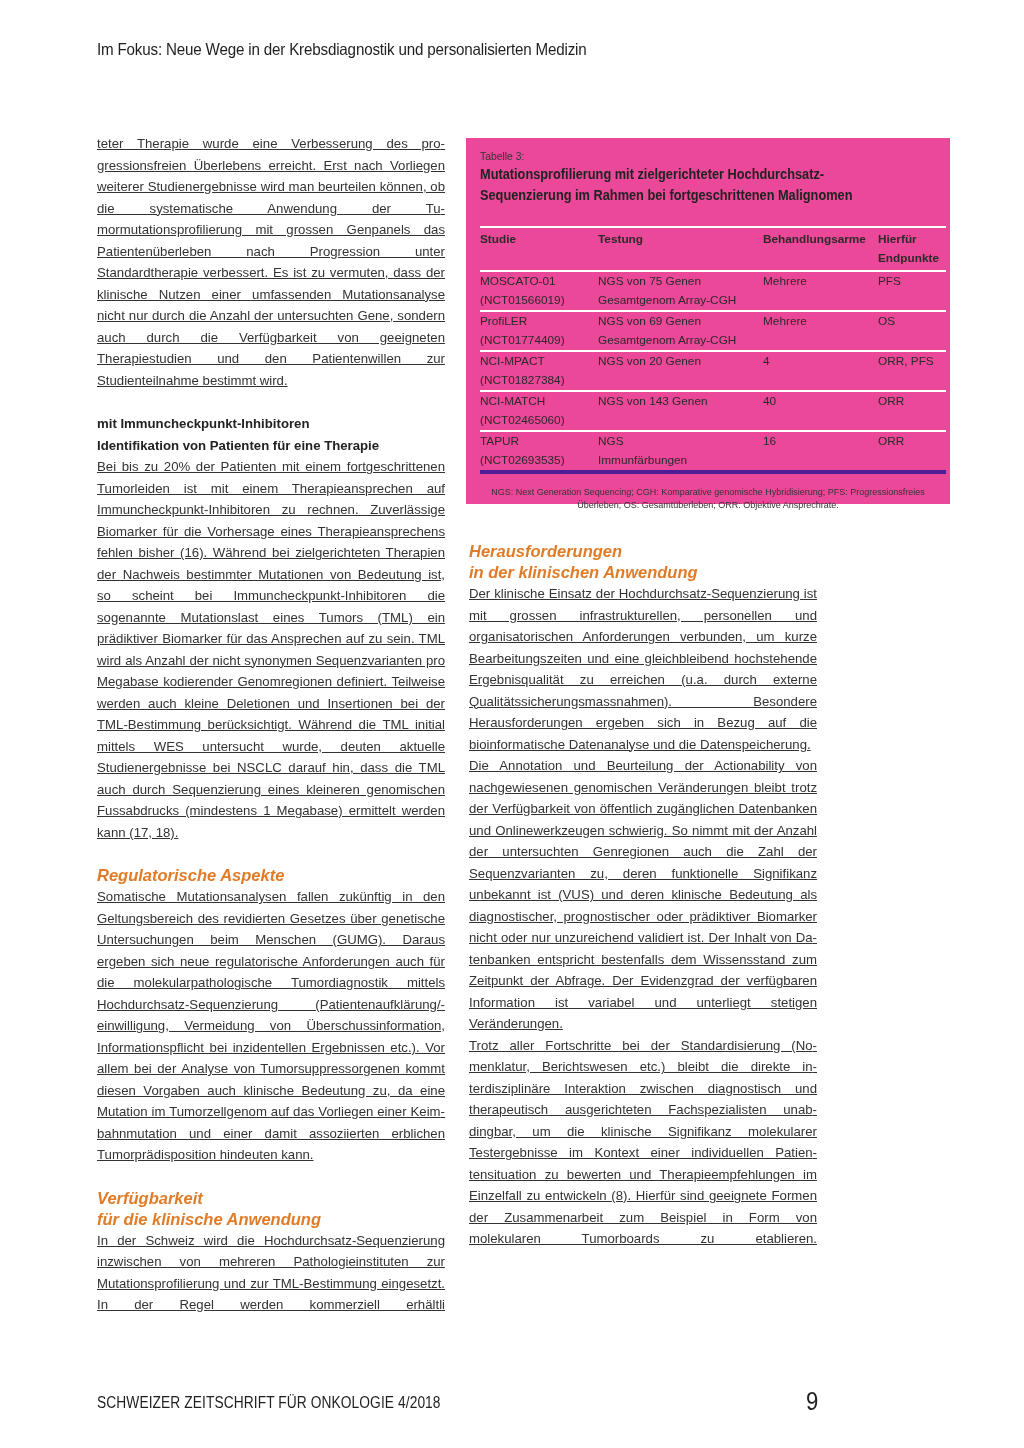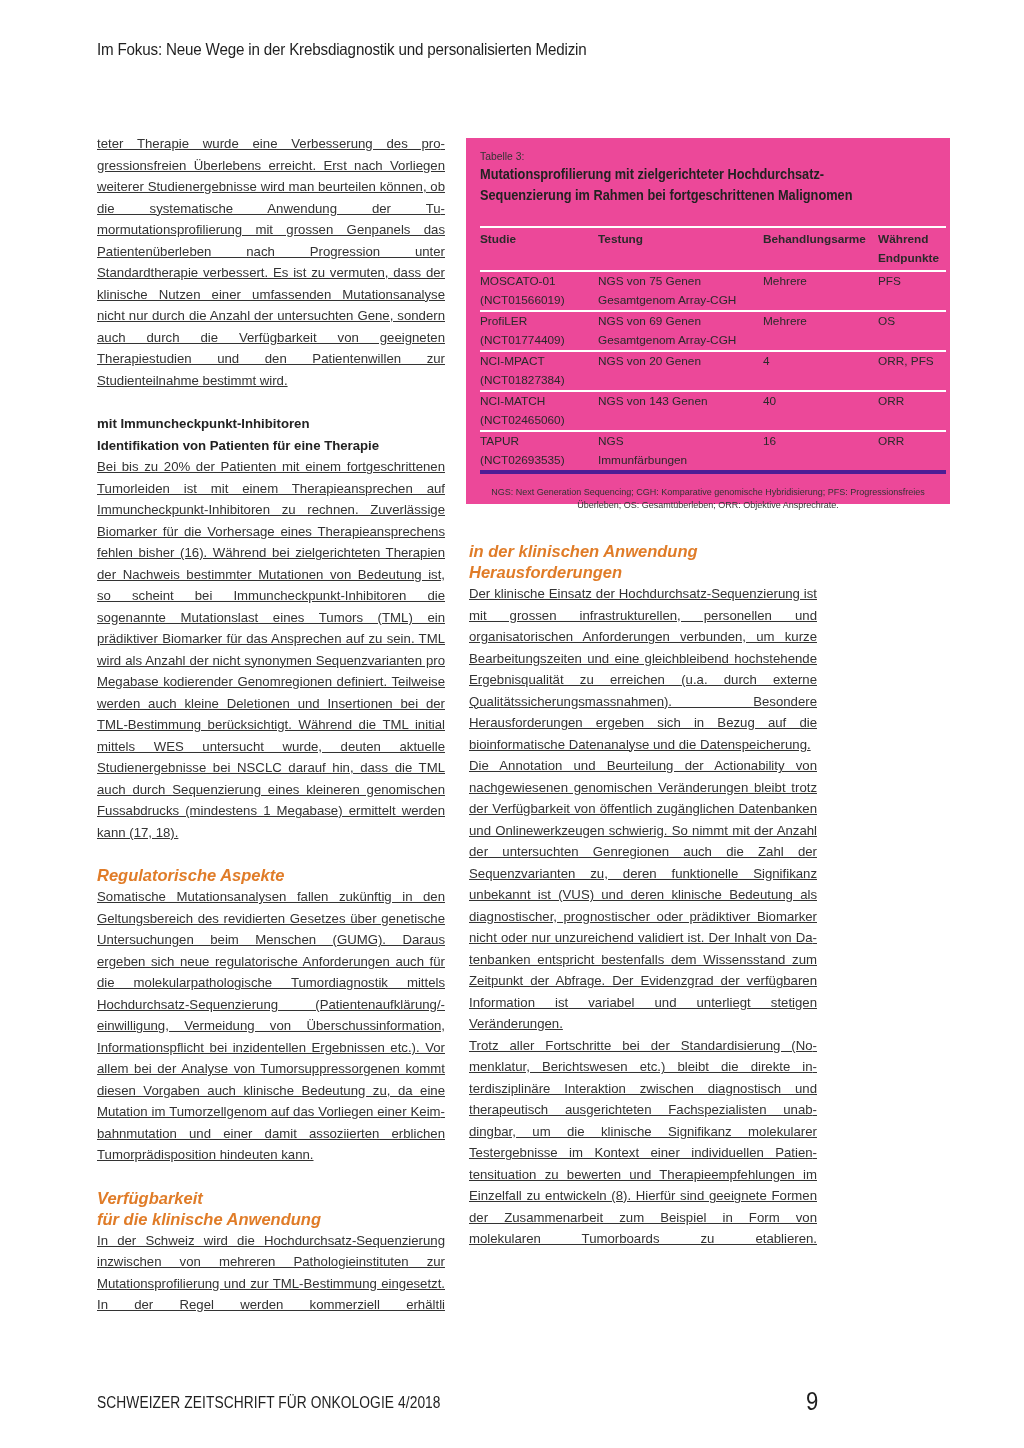--- a/index.html
+++ b/index.html
@@ -73,21 +73,21 @@
   <div class="tbl-caption-label">Tabelle 3:</div>
   <div class="tbl-caption-title">Mutationsprofilierung mit zielgerichteter Hochdurchsatz-</div>
   <div class="tbl-caption-title">Sequenzierung im Rahmen bei fortgeschrittenen Malignomen</div>
 
   <table class="tbl">
     <thead>
       <tr>
         <th class="c1">Studie</th>
         <th class="c2">Testung</th>
         <th class="c3">Behandlungsarme</th>
-        <th class="c4">Während Endpunkte</th>
+        <th class="c4">Hierfür Endpunkte</th>
       </tr>
     </thead>
     <tbody>
       <tr>
         <td>
             <div>MOSCATO-01</div>
             <div>(NCT01566019)</div>
           </td>
         <td>
             <div>NGS von 75 Genen</div>
@@ -143,21 +143,21 @@
         <td>ORR</td>
       </tr>
     </tbody>
   </table>
 
   <div class="tbl-note">NGS: Next Generation Sequencing; CGH: Komparative genomische Hybridisierung; PFS: Progressionsfreies Überleben; OS: Gesamtüberleben; ORR: Objektive Ansprechrate.</div>
 </div>
 
 <div class="col col-right">
 
+  <div class="section-head">Herausforderungen</div>
   <div class="section-head">in der klinischen Anwendung</div>
-  <div class="section-head">Herausforderungen</div>
   <p>Der klinische Einsatz der Hochdurchsatz-Sequenzie­rung ist mit grossen infrastrukturellen, personellen und organisatorischen Anforderungen verbunden, um kurze Bearbeitungszeiten und eine gleichblei­bend hochstehende Ergebnisqualität zu erreichen (u.a. durch externe Qualitätssicherungsmassnah­men). Besondere Herausforderungen ergeben sich in Bezug auf die bioinformatische Datenanalyse und die Datenspeicherung.</p>
   <p>Die Annotation und Beurteilung der Actionability von nachgewiesenen genomischen Veränderungen bleibt trotz der Verfügbarkeit von öffentlich zugängli­chen Datenbanken und Onlinewerkzeugen schwie­rig. So nimmt mit der Anzahl der untersuchten Gen­regionen auch die Zahl der Sequenzvarianten zu, deren funktionelle Signifikanz unbekannt ist (VUS) und deren klinische Bedeutung als diagnostischer, prognostischer oder prädiktiver Biomarker nicht oder nur unzureichend validiert ist. Der Inhalt von Da­tenbanken entspricht bestenfalls dem Wissensstand zum Zeitpunkt der Abfrage. Der Evidenzgrad der ver­fügbaren Information ist variabel und unterliegt steti­gen Veränderungen.</p>
   <p style="text-align-last: justify;">Trotz aller Fortschritte bei der Standardisierung (No­menklatur, Berichtswesen etc.) bleibt die direkte in­terdisziplinäre Interaktion zwischen diagnostisch und therapeutisch ausgerichteten Fachspezialisten unab­dingbar, um die klinische Signifikanz molekularer Testergebnisse im Kontext einer individuellen Patien­tensituation zu bewerten und Therapieempfehlun­gen im Einzelfall zu entwickeln (8). Hierfür sind geeig­nete Formen der Zusammenarbeit zum Beispiel in Form von molekularen Tumorboards zu etablieren.</p>
 </div>
 
 <div class="footer-journal">SCHWEIZER ZEITSCHRIFT FÜR ONKOLOGIE 4/2018</div>
 <div class="footer-page">9</div>
 
 </body></html>

